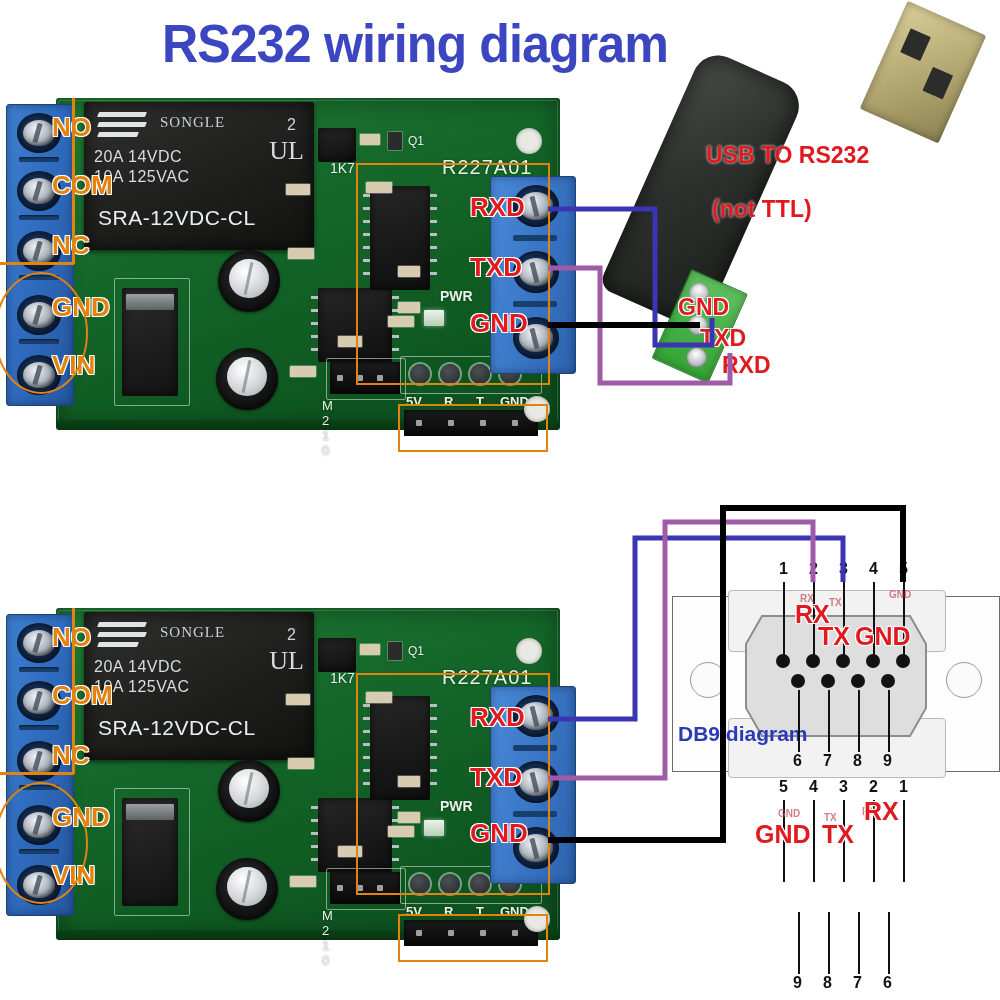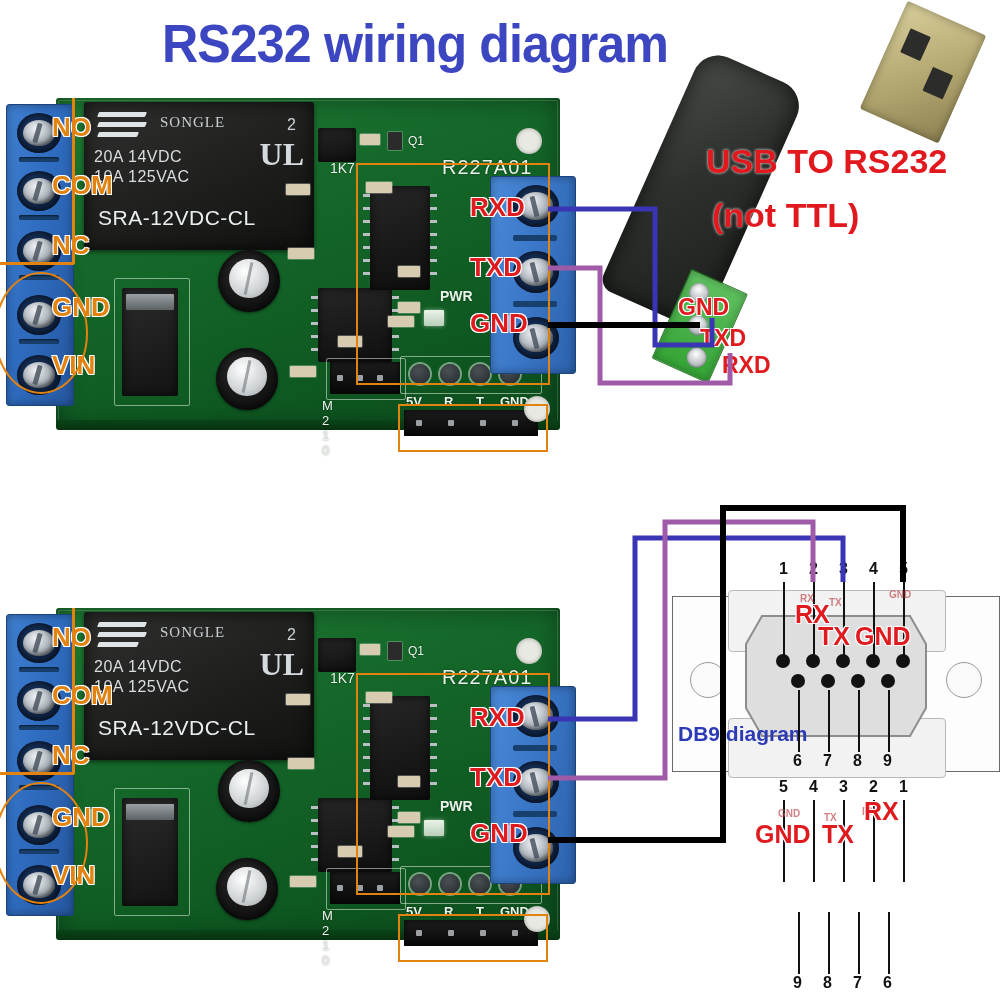--- a/index.html
+++ b/index.html
@@ -60,22 +60,22 @@
       border-radius:3px;box-shadow:inset 0 0 18px rgba(0,0,0,.75),0 2px 4px rgba(0,0,0,.5);
       color:#d8dde0;font-size:11px;overflow:hidden;}
   .relay .logo{position:absolute;left:14px;top:10px;width:52px;height:28px;}
   .relay .logo b{position:absolute;left:0;height:5px;background:#dfe4e7;
       border-radius:1px;transform:skewX(-22deg);}
   .relay .brand{position:absolute;left:76px;top:12px;font-size:15px;letter-spacing:1px;
       color:#c9cfd3;font-family:"Liberation Serif",serif;}
   .relay .r1{position:absolute;left:10px;top:46px;font-size:16px;letter-spacing:.5px;}
   .relay .r2{position:absolute;left:10px;top:66px;font-size:16px;letter-spacing:.5px;}
   .relay .part{position:absolute;left:14px;top:104px;font-size:21px;letter-spacing:.5px;color:#e9eef1;}
-  .relay .ul{position:absolute;right:10px;top:34px;font-size:32px;color:#d5dade;
-      font-family:"Liberation Serif",serif;font-weight:bold;}
+  .relay .ul{position:absolute;right:10px;top:34px;font-size:26px;color:#d5dade;
+      font-family:"Liberation Serif",serif;font-weight:normal;}
   .relay .two{position:absolute;right:18px;top:14px;font-size:16px;color:#cdd3d7;}
 
   
   .cap{position:absolute;border-radius:50%;
       background:radial-gradient(circle at 42% 34%,#2a2a2a,#111 70%);
       box-shadow:inset 0 0 8px rgba(0,0,0,.8),0 1px 3px rgba(0,0,0,.5);}
   .cap i{position:absolute;left:18%;top:14%;width:64%;height:64%;border-radius:50%;
       background:radial-gradient(circle at 40% 32%,#ffffff,#cfd3d5 60%,#9aa0a4);}
   .cap i:after{content:"";position:absolute;left:46%;top:8%;width:3px;height:84%;
       background:#7d8589;transform:rotate(12deg);opacity:.7;}
@@ -104,21 +104,21 @@
       box-shadow:0 0 4px rgba(255,255,255,.5);}
 
   
   .lbl{position:absolute;font-weight:bold;white-space:nowrap;
        font-family:"Liberation Sans","DejaVu Sans",sans-serif;}
   .lbl.or{color:#e2820f;font-size:26px;
        text-shadow:-1px -1px 0 #fff,1px -1px 0 #fff,-1px 1px 0 #fff,1px 1px 0 #fff;}
   .lbl.rd{color:#e01b20;font-size:26px;
        text-shadow:-1px -1px 0 #fff,1px -1px 0 #fff,-1px 1px 0 #fff,1px 1px 0 #fff;}
   .lbl.rd.sm{font-size:23px;}
-  .usbttl{position:absolute;color:#e2181f;font-weight:bold;font-size:34px;white-space:nowrap;
+  .usbttl{position:absolute;color:#e2181f;font-weight:bold;font-size:23px;white-space:nowrap;
        text-shadow:0 0 3px #fff;}
   .annline{position:absolute;background:#e2820f;}
   .anncirc{position:absolute;border:2px solid #e2820f;border-radius:50%;}
   .annbox{position:absolute;border:2px solid #e2820f;}
 
   
   .usb{position:absolute;}
   .usbbody{position:absolute;background:linear-gradient(130deg,#4b4f49,#2d302c 45%,#1c1f1c);
       box-shadow:inset 0 0 22px rgba(0,0,0,.7);}
   .usbplug{position:absolute;background:linear-gradient(140deg,#d9cf9a,#b2a670 55%,#8d8252);

